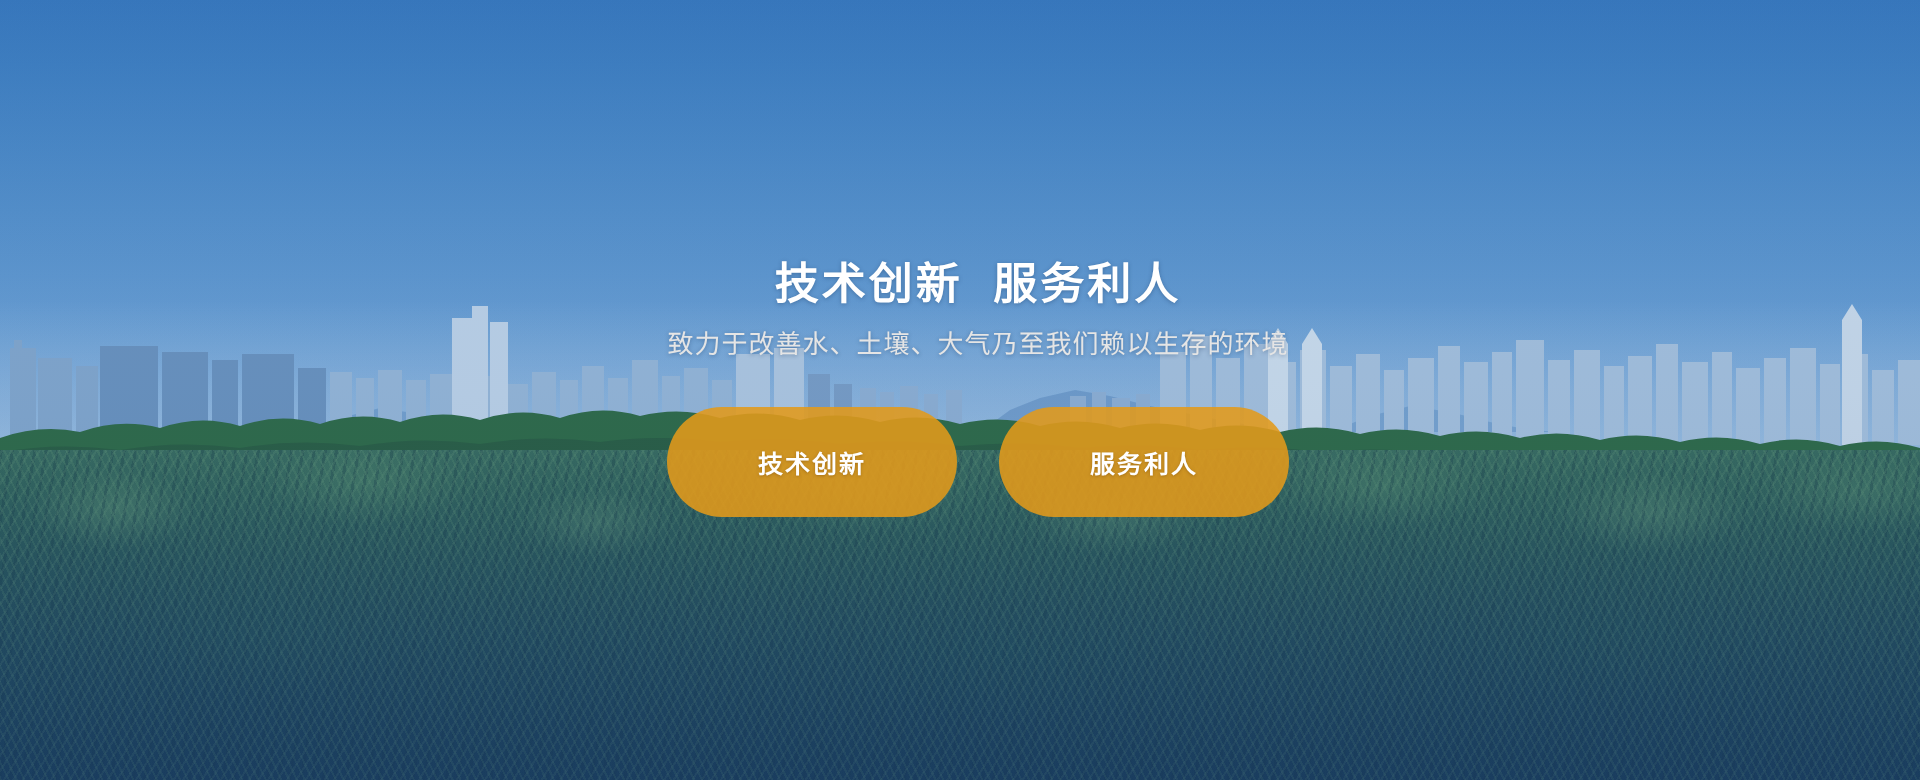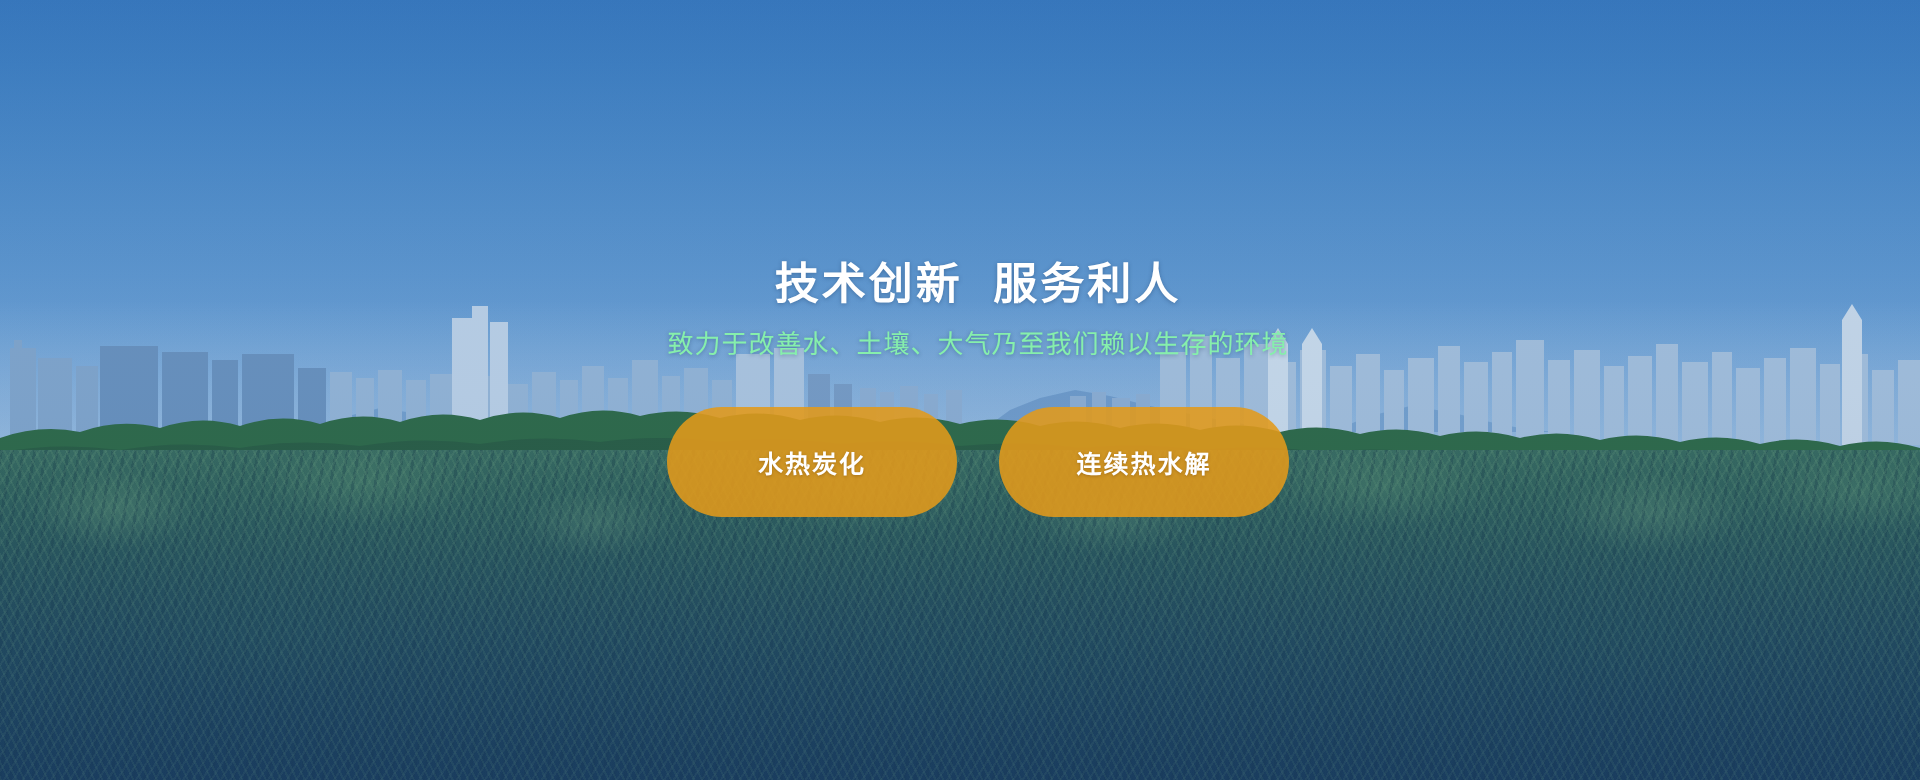--- a/index.html
+++ b/index.html
@@ -121,21 +121,21 @@
     display:flex; flex-direction:column; align-items:center;
   }
   .hero-title {
     margin-top:262px;
     font-size:44px; line-height:1; font-weight:bold; color:#ffffff;
     letter-spacing:3px; white-space:pre;
     text-shadow:0 1px 4px rgba(20,50,90,.35);
   }
   .hero-subtitle {
     margin-top:25px;
-    font-size:26px; line-height:1; font-weight:normal; color:#86efac;
+    font-size:26px; line-height:1; font-weight:normal; color:#e5e5e5;
     letter-spacing:1px; white-space:pre;
     text-shadow:0 1px 4px rgba(20,50,90,.40);
   }
 
   
   .btn-row {
     margin-top:50px;
     display:flex; align-items:center; gap:42px;
   }
   .pill {
@@ -299,18 +299,18 @@
   </div>
 
   <div class="photo-tint"></div>
 
   <div class="content">
     <h1 class="hero-title">技术创新  服务利人</h1>
 
     <p class="hero-subtitle">致力于改善水、土壤、大气乃至我们赖以生存的环境</p>
 
     <div class="btn-row">
-      <button class="pill">水热炭化</button>
-      <button class="pill">连续热水解</button>
+      <button class="pill">技术创新</button>
+      <button class="pill">服务利人</button>
     </div>
   </div>
 
 </div>
 
 </body></html>

